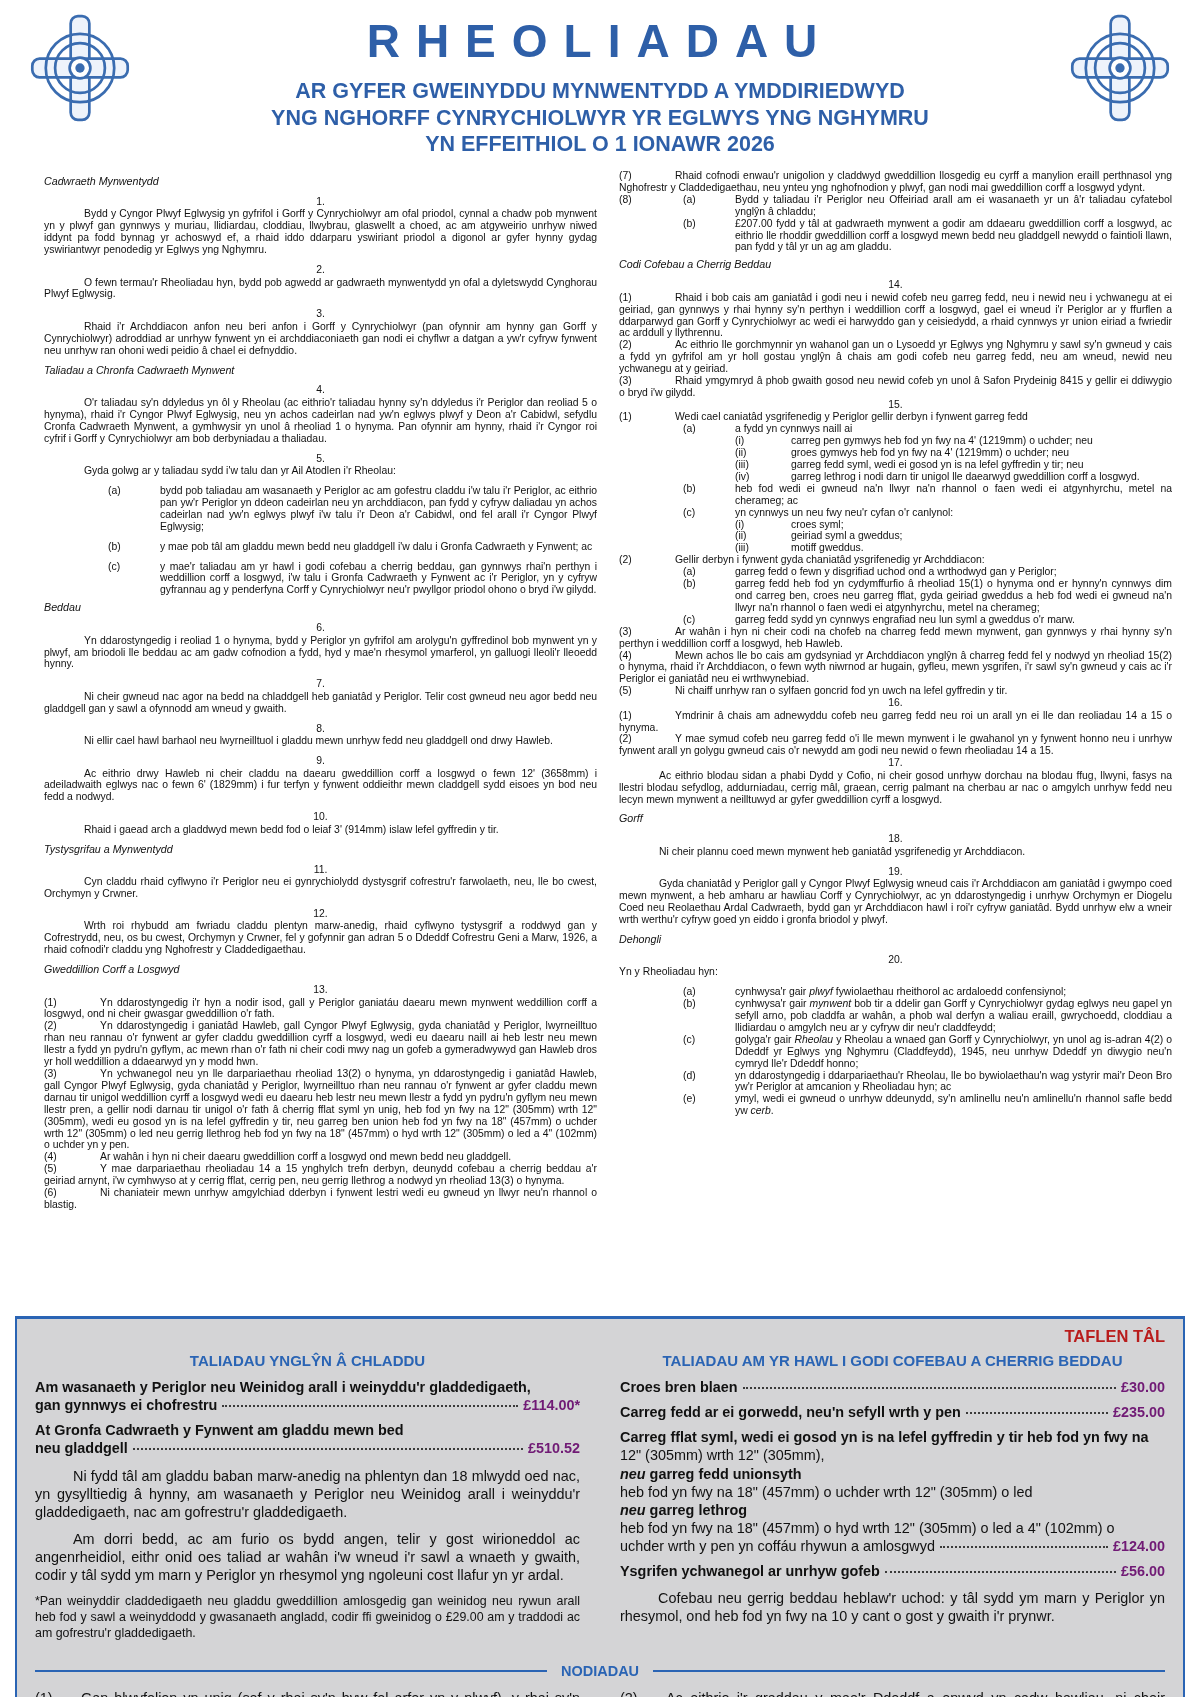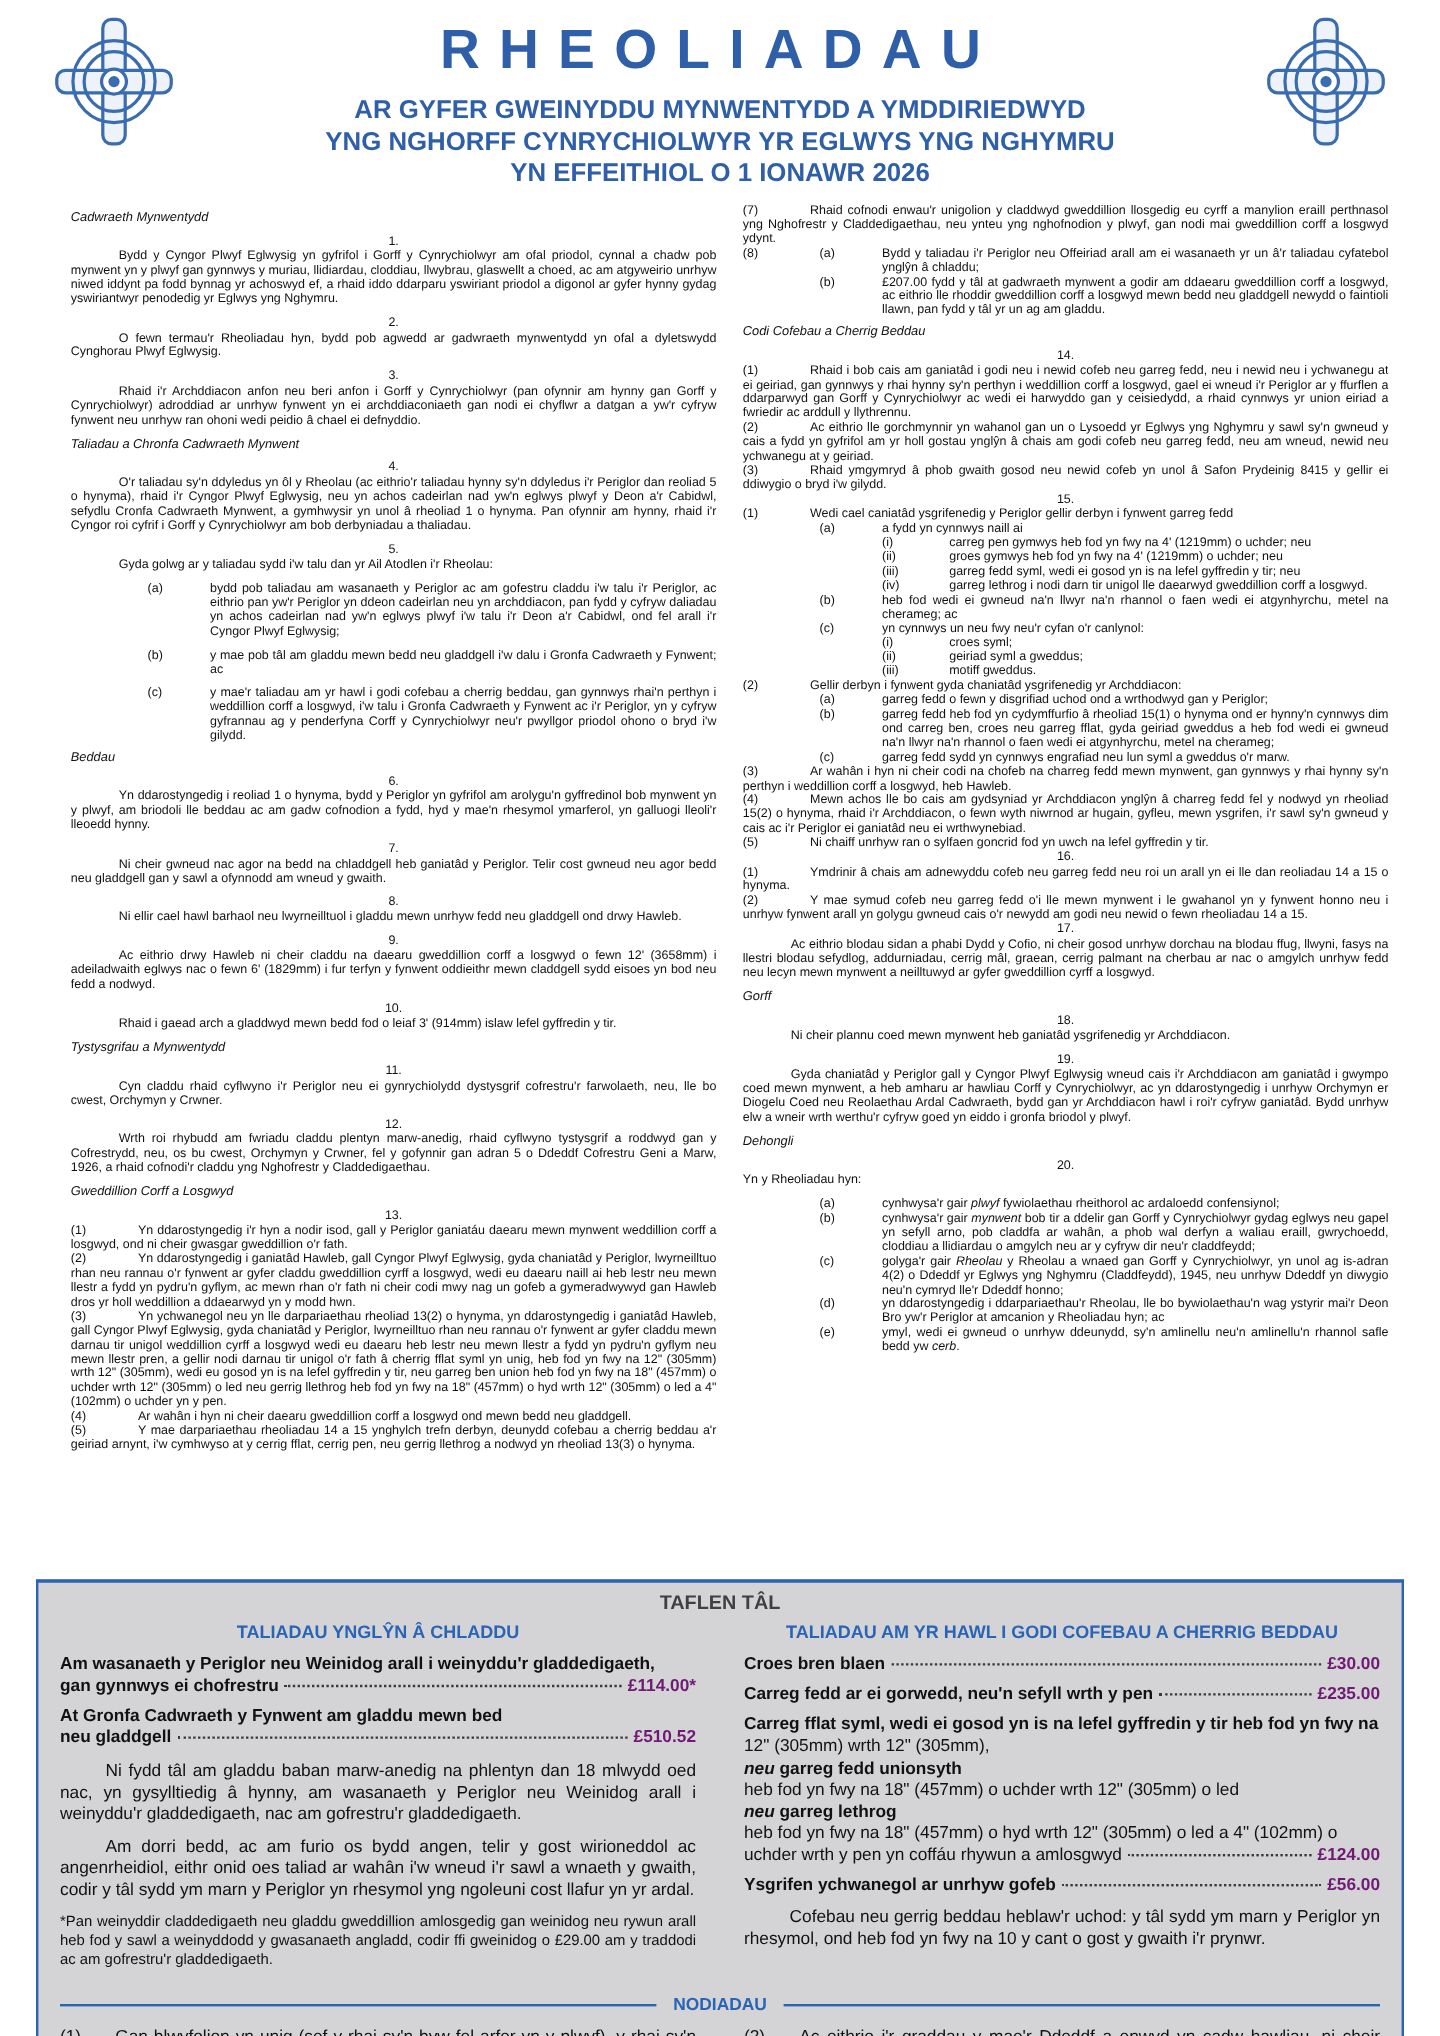--- a/index.html
+++ b/index.html
@@ -1,18 +1,18 @@
 <!DOCTYPE html>
 <html><head>
 <meta charset="utf-8">
 <style>
   html,body{margin:0;padding:0;background:#ffffff;}
   .page{width:1200px;height:1697px;margin:0 auto;background:#fff;color:#111;
         font-family:"Liberation Sans",sans-serif;position:relative;box-sizing:border-box;
-        padding:8px 43px 0;overflow:hidden;}
+        padding:8px 28px 0;overflow:hidden;}
   
   .header{display:flex;align-items:flex-start;justify-content:space-between;}
   .logo{width:104px;height:112px;flex:0 0 auto;margin-top:4px;}
   .titles{flex:1;text-align:center;color:#2e5fa8;padding:0 6px;}
   .doc-title{font-size:46px;font-weight:bold;letter-spacing:16px;margin:6px 0 10px;white-space:nowrap;}
   .doc-sub{font-size:21.5px;font-weight:bold;line-height:1.24;}
   
   .columns{display:flex;gap:22px;margin-top:12px;height:1126px;overflow:hidden;align-items:flex-start;margin-left:16px;}
   .col{flex:1;font-size:10.4px;line-height:11.9px;text-align:justify;}
   .sec-heading{font-style:italic;text-align:left;margin:6px 0 8px;font-size:10.7px;}
@@ -24,21 +24,21 @@
   .item2{padding-left:116px;margin:0;}
   .lab2{display:inline-block;width:52px;margin-left:-52px;}
   .item3{padding-left:172px;margin:0;}
   .lab3{display:inline-block;width:56px;margin-left:-56px;}
   .item2x{padding-left:116px;margin:0;}
   .lab0{display:inline-block;width:64px;margin-left:-116px;}
   .lab1x{display:inline-block;width:52px;}
   
   .fee-panel{margin:20px -13px 0;background:#d4d4d6;border:2px solid #2a64b4;
              border-top-width:3px;border-bottom-width:3px;padding:6px 18px 10px;box-sizing:border-box;}
-  .fee-title{text-align:center;color:#404040;font-weight:bold;font-size:16.5px;margin:2px 0 2px;}
+  .fee-title{text-align:right;color:#b91c1c;font-weight:bold;font-size:16.5px;margin:2px 0 2px;}
   .fee-cols{display:flex;gap:40px;}
   .fee-col{flex:1;min-width:0;}
   .fee-head{text-align:center;color:#2a64b4;font-weight:bold;font-size:15px;margin:4px 0 9px;}
   .fee-item{margin:0 0 7px;}
   .fee-row{display:flex;align-items:baseline;font-size:14.4px;line-height:1.26;}
   .fee-row .t{white-space:normal;}
   .fee-row .b{font-weight:bold;}
   .dots{flex:1;border-bottom:2px dotted #3a3a3a;margin:0 5px;transform:translateY(-3px);min-width:18px;}
   .price{color:#701a75;font-weight:bold;white-space:nowrap;}
   .fee-para{font-size:14.4px;text-align:justify;text-indent:38px;margin:9px 0 0;line-height:1.25;}
@@ -120,20 +120,21 @@
         <div class="para">Cyn claddu rhaid cyflwyno i'r Periglor neu ei gynrychiolydd dystysgrif cofrestru'r farwolaeth, neu, lle bo cwest, Orchymyn y Crwner.</div>
         <div class="sec-num">12.</div>
         <div class="para">Wrth roi rhybudd am fwriadu claddu plentyn marw-anedig, rhaid cyflwyno tystysgrif a roddwyd gan y Cofrestrydd, neu, os bu cwest, Orchymyn y Crwner, fel y gofynnir gan adran 5 o Ddeddf Cofrestru Geni a Marw, 1926, a rhaid cofnodi'r claddu yng Nghofrestr y Claddedigaethau.</div>
         <div class="sec-heading">Gweddillion Corff a Losgwyd</div>
         <div class="sec-num">13.</div>
         <div class="clause"><span class="clab">(1)</span>Yn ddarostyngedig i'r hyn a nodir isod, gall y Periglor ganiatáu daearu mewn mynwent weddillion corff a losgwyd, ond ni cheir gwasgar gweddillion o'r fath.</div>
         <div class="clause"><span class="clab">(2)</span>Yn ddarostyngedig i ganiatâd Hawleb, gall Cyngor Plwyf Eglwysig, gyda chaniatâd y Periglor, lwyrneilltuo rhan neu rannau o'r fynwent ar gyfer claddu gweddillion cyrff a losgwyd, wedi eu daearu naill ai heb lestr neu mewn llestr a fydd yn pydru'n gyflym, ac mewn rhan o'r fath ni cheir codi mwy nag un gofeb a gymeradwywyd gan Hawleb dros yr holl weddillion a ddaearwyd yn y modd hwn.</div>
         <div class="clause"><span class="clab">(3)</span>Yn ychwanegol neu yn lle darpariaethau rheoliad 13(2) o hynyma, yn ddarostyngedig i ganiatâd Hawleb, gall Cyngor Plwyf Eglwysig, gyda chaniatâd y Periglor, lwyrneilltuo rhan neu rannau o'r fynwent ar gyfer claddu mewn darnau tir unigol weddillion cyrff a losgwyd wedi eu daearu heb lestr neu mewn llestr a fydd yn pydru'n gyflym neu mewn llestr pren, a gellir nodi darnau tir unigol o'r fath â cherrig fflat syml yn unig, heb fod yn fwy na 12" (305mm) wrth 12" (305mm), wedi eu gosod yn is na lefel gyffredin y tir, neu garreg ben union heb fod yn fwy na 18" (457mm) o uchder wrth 12" (305mm) o led neu gerrig llethrog heb fod yn fwy na 18" (457mm) o hyd wrth 12" (305mm) o led a 4" (102mm) o uchder yn y pen.</div>
         <div class="clause"><span class="clab">(4)</span>Ar wahân i hyn ni cheir daearu gweddillion corff a losgwyd ond mewn bedd neu gladdgell.</div>
         <div class="clause"><span class="clab">(5)</span>Y mae darpariaethau rheoliadau 14 a 15 ynghylch trefn derbyn, deunydd cofebau a cherrig beddau a'r geiriad arnynt, i'w cymhwyso at y cerrig fflat, cerrig pen, neu gerrig llethrog a nodwyd yn rheoliad 13(3) o hynyma.</div>
+        <div class="clause"><span class="clab">(6)</span>Ni chaniateir mewn unrhyw amgylchiad dderbyn i fynwent lestri wedi eu gwneud yn llwyr neu'n rhannol o blastig.</div>
       </div>
     <div class="col" id="right-col">
         <div class="clause"><span class="clab">(7)</span>Rhaid cofnodi enwau'r unigolion y claddwyd gweddillion llosgedig eu cyrff a manylion eraill perthnasol yng Nghofrestr y Claddedigaethau, neu ynteu yng nghofnodion y plwyf, gan nodi mai gweddillion corff a losgwyd ydynt.</div>
         <div class="item2x"><span class="lab0">(8)</span><span class="lab1x">(a)</span>Bydd y taliadau i'r Periglor neu Offeiriad arall am ei wasanaeth yr un â'r taliadau cyfatebol ynglŷn â chladdu;</div>
         <div class="item2x"><span class="lab0"></span><span class="lab1x">(b)</span>£207.00 fydd y tâl at gadwraeth mynwent a godir am ddaearu gweddillion corff a losgwyd, ac eithrio lle rhoddir gweddillion corff a losgwyd mewn bedd neu gladdgell newydd o faintioli llawn, pan fydd y tâl yr un ag am gladdu.</div>
         <div class="sec-heading">Codi Cofebau a Cherrig Beddau</div>
         <div class="sec-num">14.</div>
         <div class="clause"><span class="clab">(1)</span>Rhaid i bob cais am ganiatâd i godi neu i newid cofeb neu garreg fedd, neu i newid neu i ychwanegu at ei geiriad, gan gynnwys y rhai hynny sy'n perthyn i weddillion corff a losgwyd, gael ei wneud i'r Periglor ar y ffurflen a ddarparwyd gan Gorff y Cynrychiolwyr ac wedi ei harwyddo gan y ceisiedydd, a rhaid cynnwys yr union eiriad a fwriedir ac arddull y llythrennu.</div>
         <div class="clause"><span class="clab">(2)</span>Ac eithrio lle gorchmynnir yn wahanol gan un o Lysoedd yr Eglwys yng Nghymru y sawl sy'n gwneud y cais a fydd yn gyfrifol am yr holl gostau ynglŷn â chais am godi cofeb neu garreg fedd, neu am wneud, newid neu ychwanegu at y geiriad.</div>
         <div class="clause"><span class="clab">(3)</span>Rhaid ymgymryd â phob gwaith gosod neu newid cofeb yn unol â Safon Prydeinig 8415 y gellir ei ddiwygio o bryd i'w gilydd.</div>

